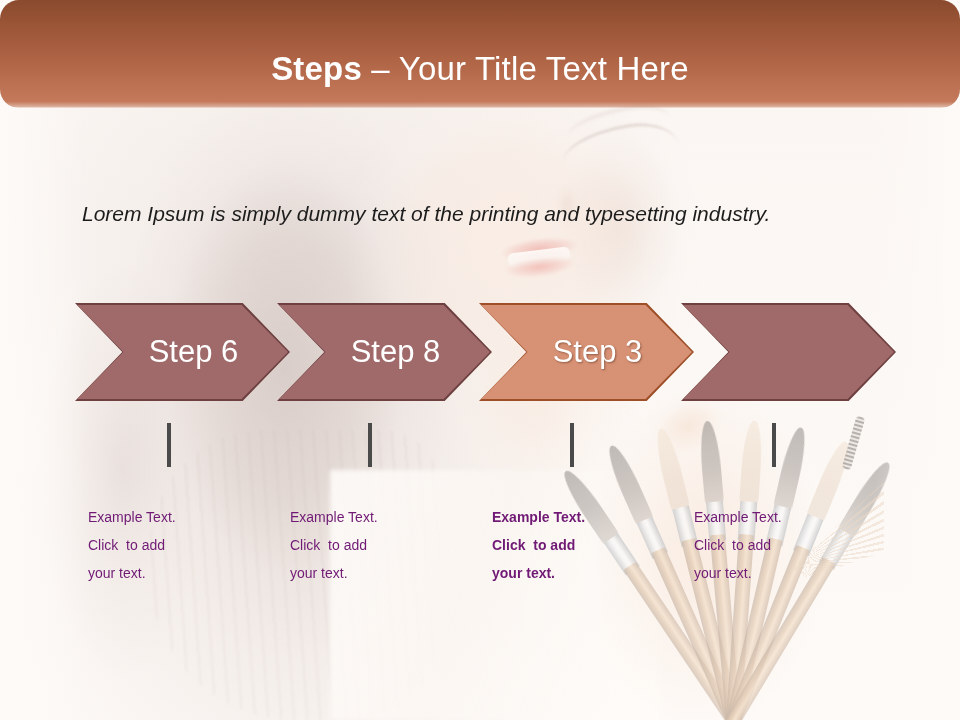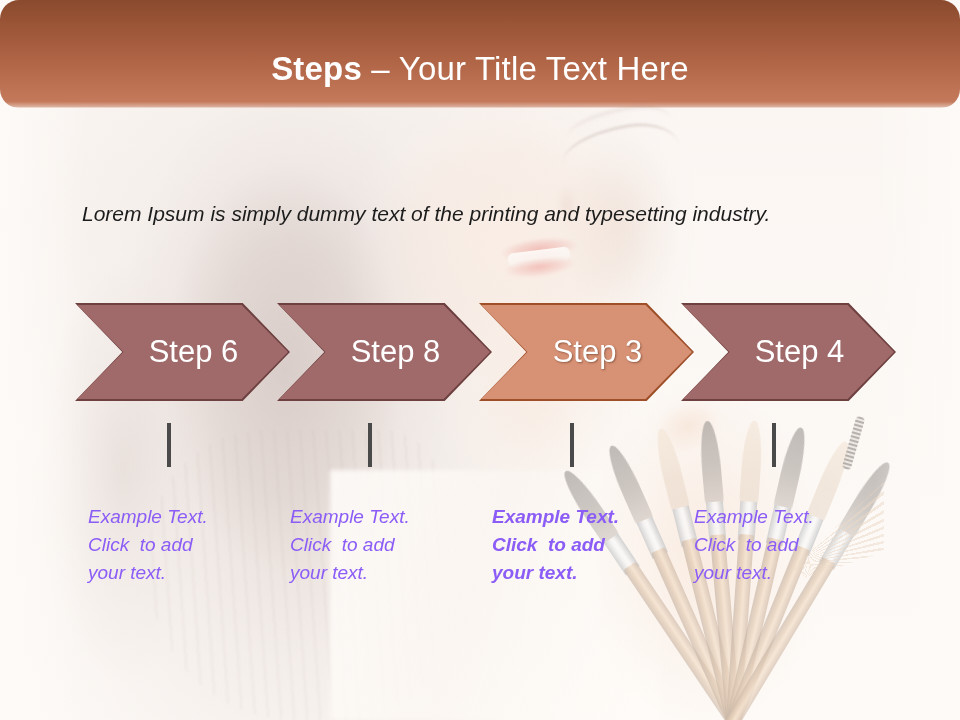--- a/index.html
+++ b/index.html
@@ -369,24 +369,23 @@
   .tick.k1 { left: 167px; }
   .tick.k2 { left: 368px; }
   .tick.k3 { left: 570px; }
   .tick.k4 { left: 772px; }
 
   
   .caption {
     position: absolute;
     top: 503px;
     width: 185px;
-    font-size: 19px;
+    font-size: 14px;
     line-height: 28px;
-    font-style: italic;
-    color: #8b5cf6;
+    color: #701a75;
   }
   .caption.n1 { left: 88px;  }
   .caption.n2 { left: 290px; }
   .caption.n3 { left: 492px; font-weight: bold; }
   .caption.n4 { left: 694px; }
   .caption .cl { display: block; white-space: pre; }
 </style>
 </head>
 <body>
 
@@ -475,21 +474,20 @@
     <div class="chev c2 normal">
       <div class="chev-inner"></div>
       <div class="chev-label">Step 8</div>
     </div>
     <div class="chev c3 accent">
       <div class="chev-inner"></div>
       <div class="chev-label">Step 3</div>
     </div>
     <div class="chev c4 normal">
       <div class="chev-inner"></div>
-      <div class="chev-label">Step 4</div>
     </div>
   </div>
 
   <div class="ticks">
     <div class="tick k1"></div>
     <div class="tick k2"></div>
     <div class="tick k3"></div>
     <div class="tick k4"></div>
   </div>
 

